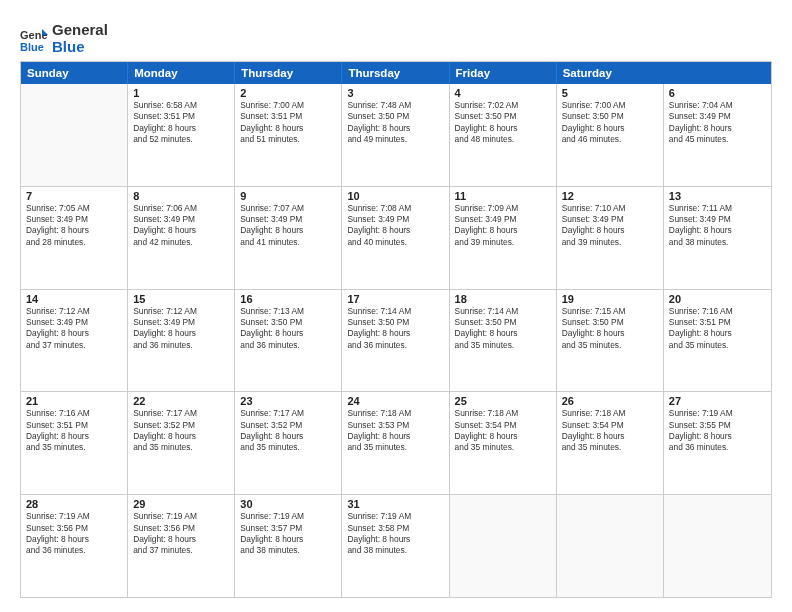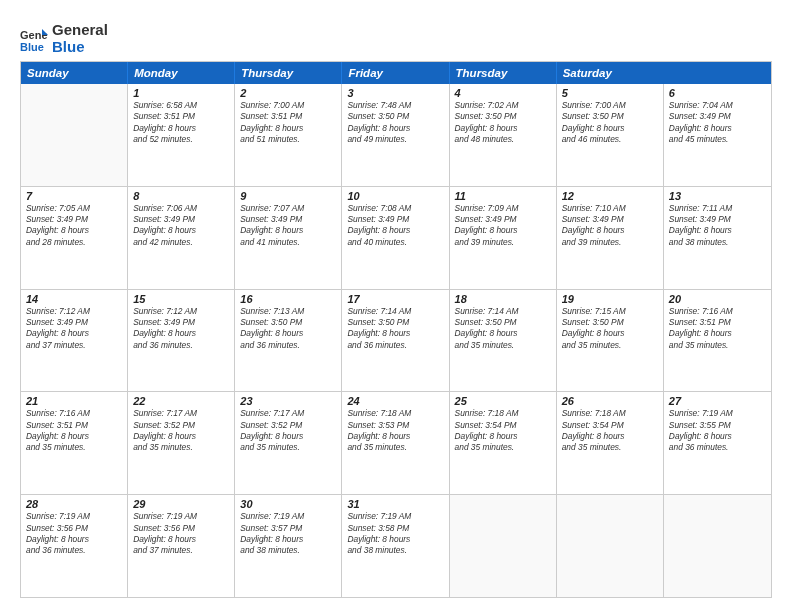--- a/index.html
+++ b/index.html
@@ -53,21 +53,20 @@
     .subtitle {
       font-size: 13px;
       color: #555;
       margin-top: 2px;
     }
     .calendar {
       flex: 1;
       display: flex;
       flex-direction: column;
       border: 1px solid #ccc;
-      font-style: italic;
     }
     .cal-header {
       display: grid;
       grid-template-columns: repeat(7, 1fr);
       background: #1565c0;
     }
     .cal-header-cell {
       color: #fff;
       font-size: 11.5px;
       font-weight: bold;
@@ -136,22 +135,22 @@
       <div class="month-title"></div>
       <div class="subtitle"></div>
     </div>
   </div>
 
   <div class="calendar">
     <div class="cal-header">
     <div class="cal-header-cell">Sunday</div>
         <div class="cal-header-cell">Monday</div>
         <div class="cal-header-cell">Thursday</div>
+        <div class="cal-header-cell">Thursday</div>
         <div class="cal-header-cell">Friday</div>
-        <div class="cal-header-cell">Thursday</div>
         <div class="cal-header-cell">Saturday</div>
       </div>
     <div class="cal-body">
     <div class="cal-row">
           <div class="cal-cell empty"></div>
           <div class="cal-cell">
             <span class="day-num">1</span>
             <span class="cell-line">Sunrise: 6:58 AM</span>
             <span class="cell-line">Sunset: 3:51 PM</span>
             <span class="cell-line">Daylight: 8 hours</span>

